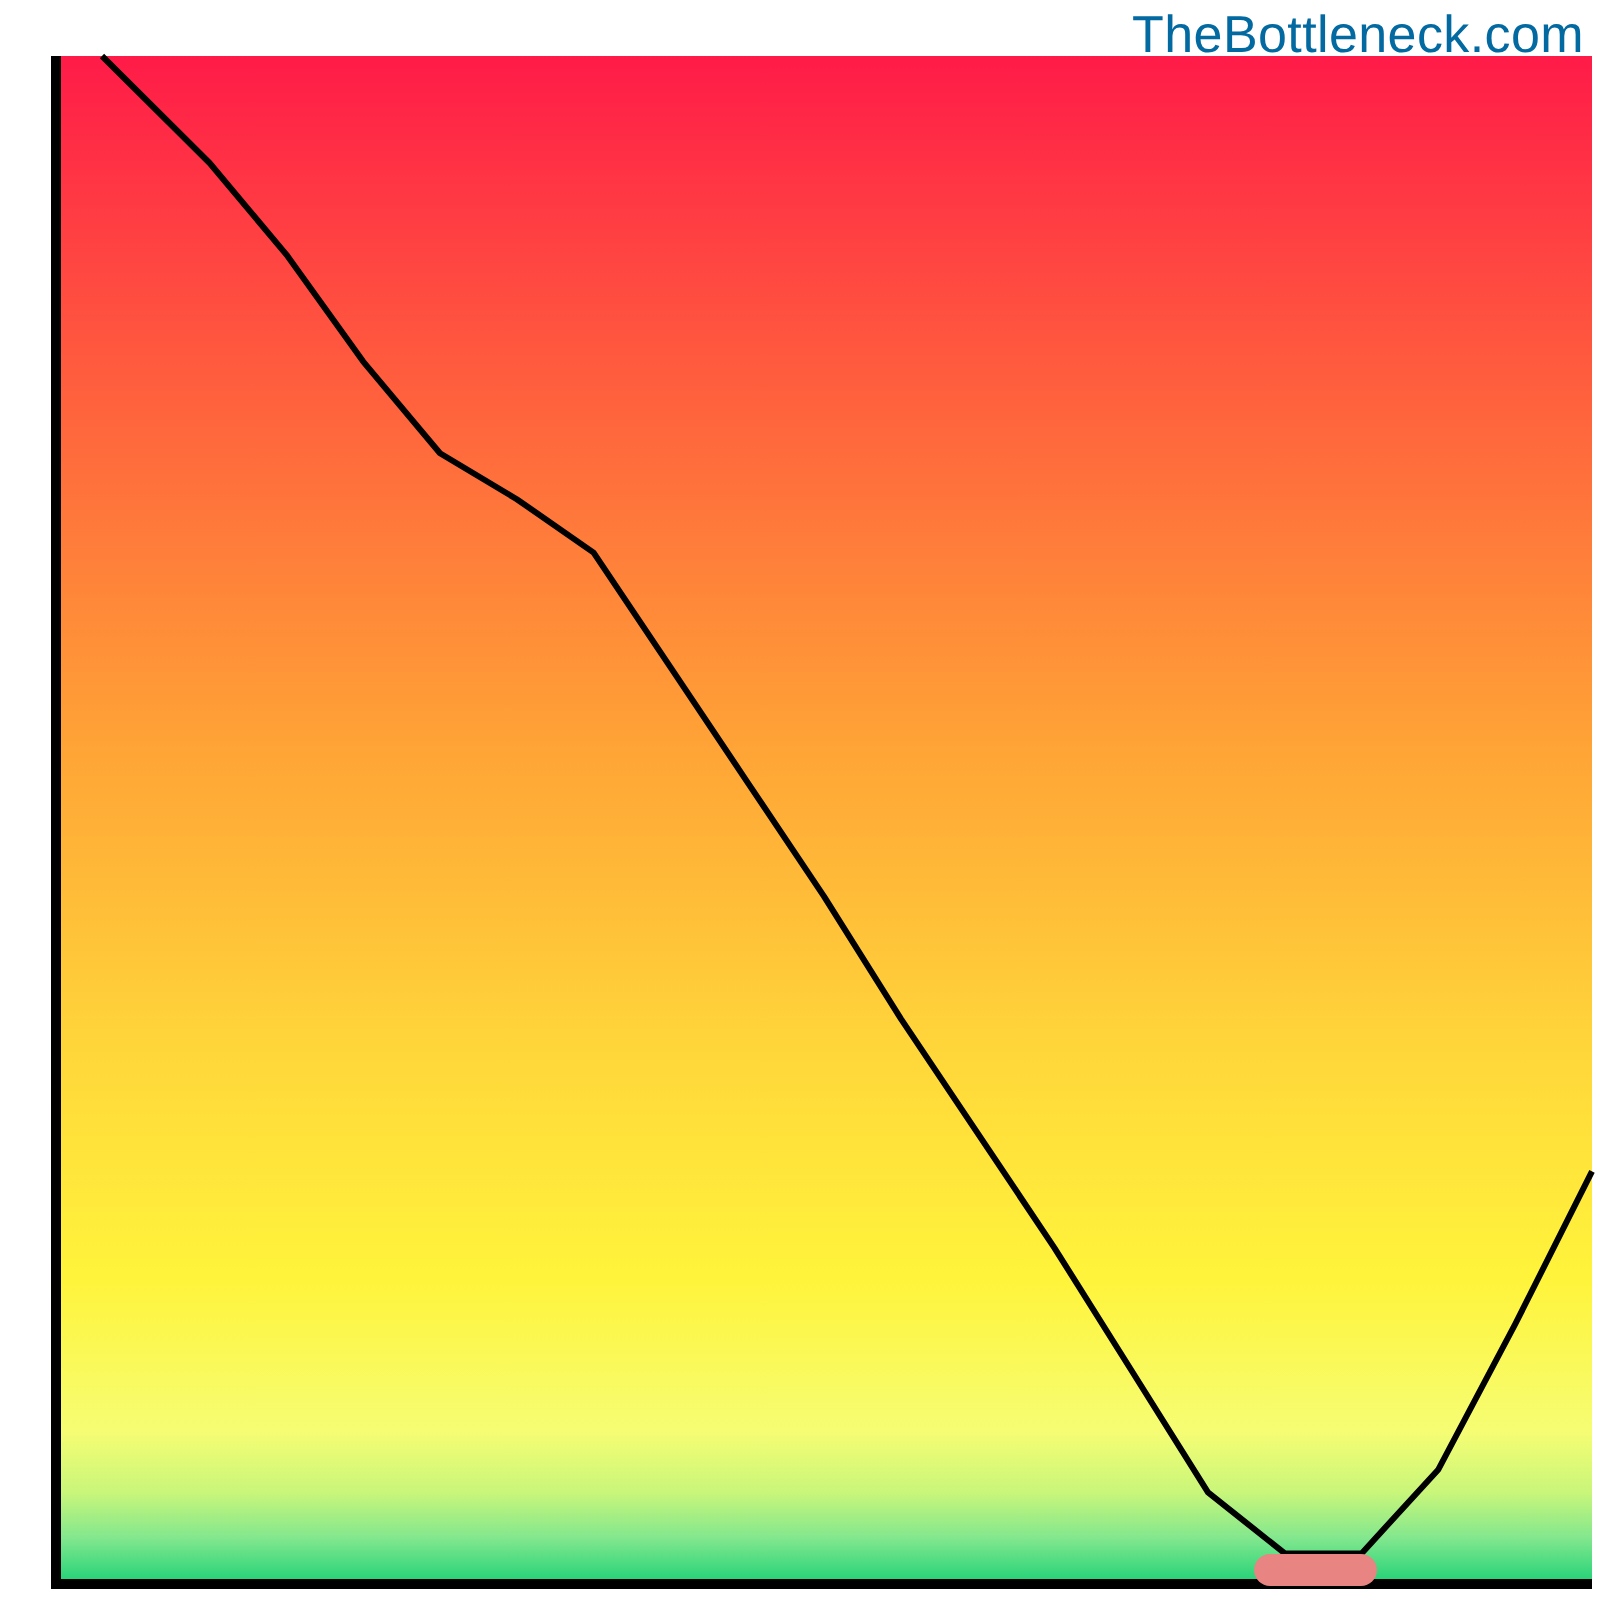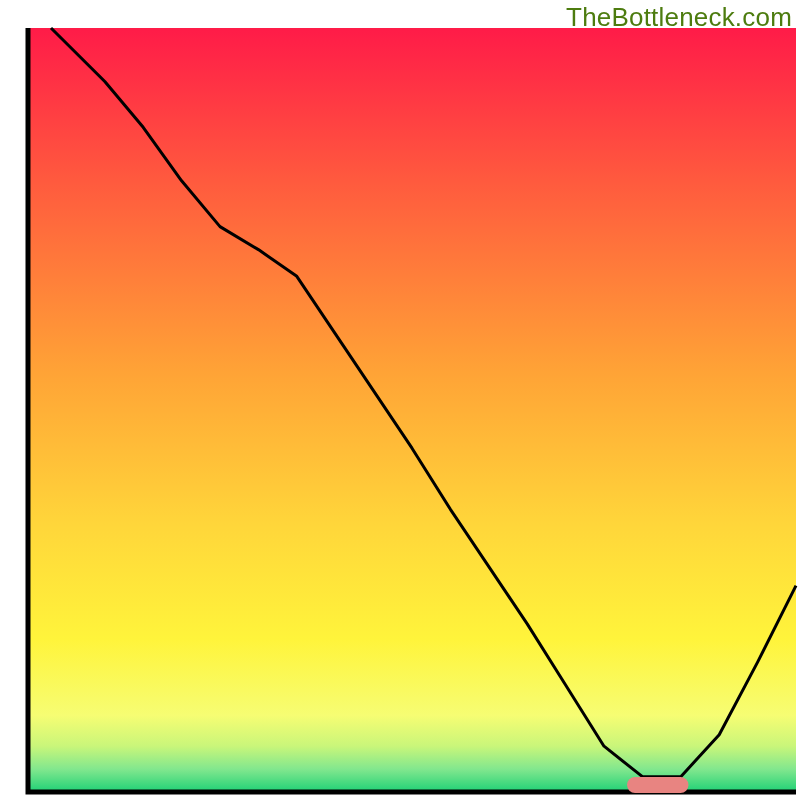--- a/index.html
+++ b/index.html
@@ -20,21 +20,21 @@
     height: 800px;
   }
   svg {
     display: block;
   }
   .watermark {
     position: absolute;
     top: 2px;
     right: 8px;
     font-size: 26px;
-    color: #4d7c0f;
+    color: #0369a1;
     letter-spacing: 0.2px;
     font-weight: 500;
   }
 </style>
 </head>
 <body>
 
 <div class="canvas-wrap">
   <svg id="chart-svg" width="800" height="800" viewBox="0 0 800 800">
       <defs>

